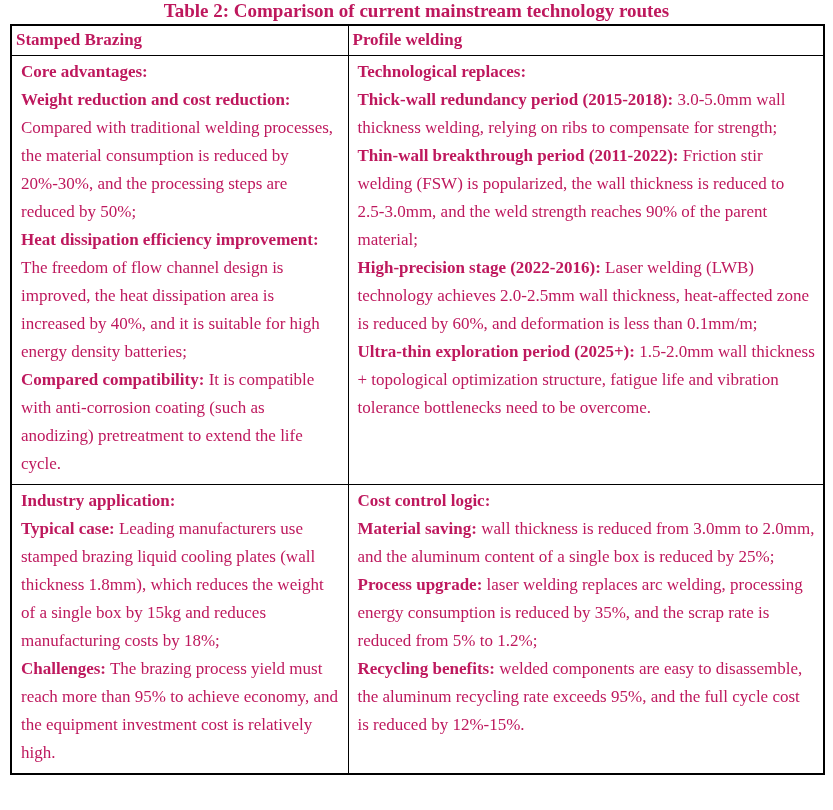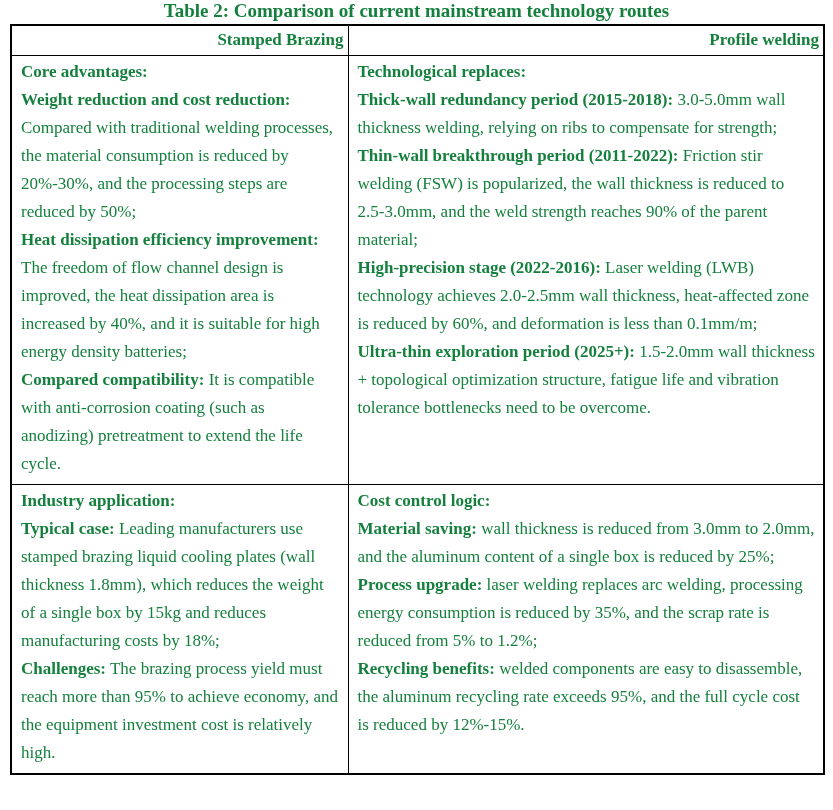--- a/index.html
+++ b/index.html
@@ -6,21 +6,21 @@
     margin: 0;
     padding: 0;
     background: #ffffff;
     width: 833px;
   }
   .page {
     width: 833px;
     height: 810px;
     background: #ffffff;
     font-family: "Liberation Serif", "DejaVu Serif", serif;
-    color: #15803d;
+    color: #be185d;
     overflow: hidden;
   }
   .doc-title {
     text-align: center;
     font-weight: bold;
     font-size: 19px;
     line-height: 22px;
     padding-top: 0px;
     margin: 0 0 2px 0;
     letter-spacing: 0px;
@@ -31,21 +31,21 @@
     width: 813px;
     margin-left: 10px;
     border: 2px solid #000000;
   }
   table.compare col.c-left  { width: 337px; }
   table.compare col.c-right { width: 476px; }
   table.compare th {
     border: 1px solid #000000;
     font-size: 17px;
     font-weight: bold;
-    text-align: right;
+    text-align: left;
     padding: 3px 4px 4px 4px;
     line-height: 22px;
   }
   table.compare td {
     border: 1px solid #000000;
     vertical-align: top;
     padding: 2px 8px 6px 9px;
     font-size: 17px;
     line-height: 28px;
   }

